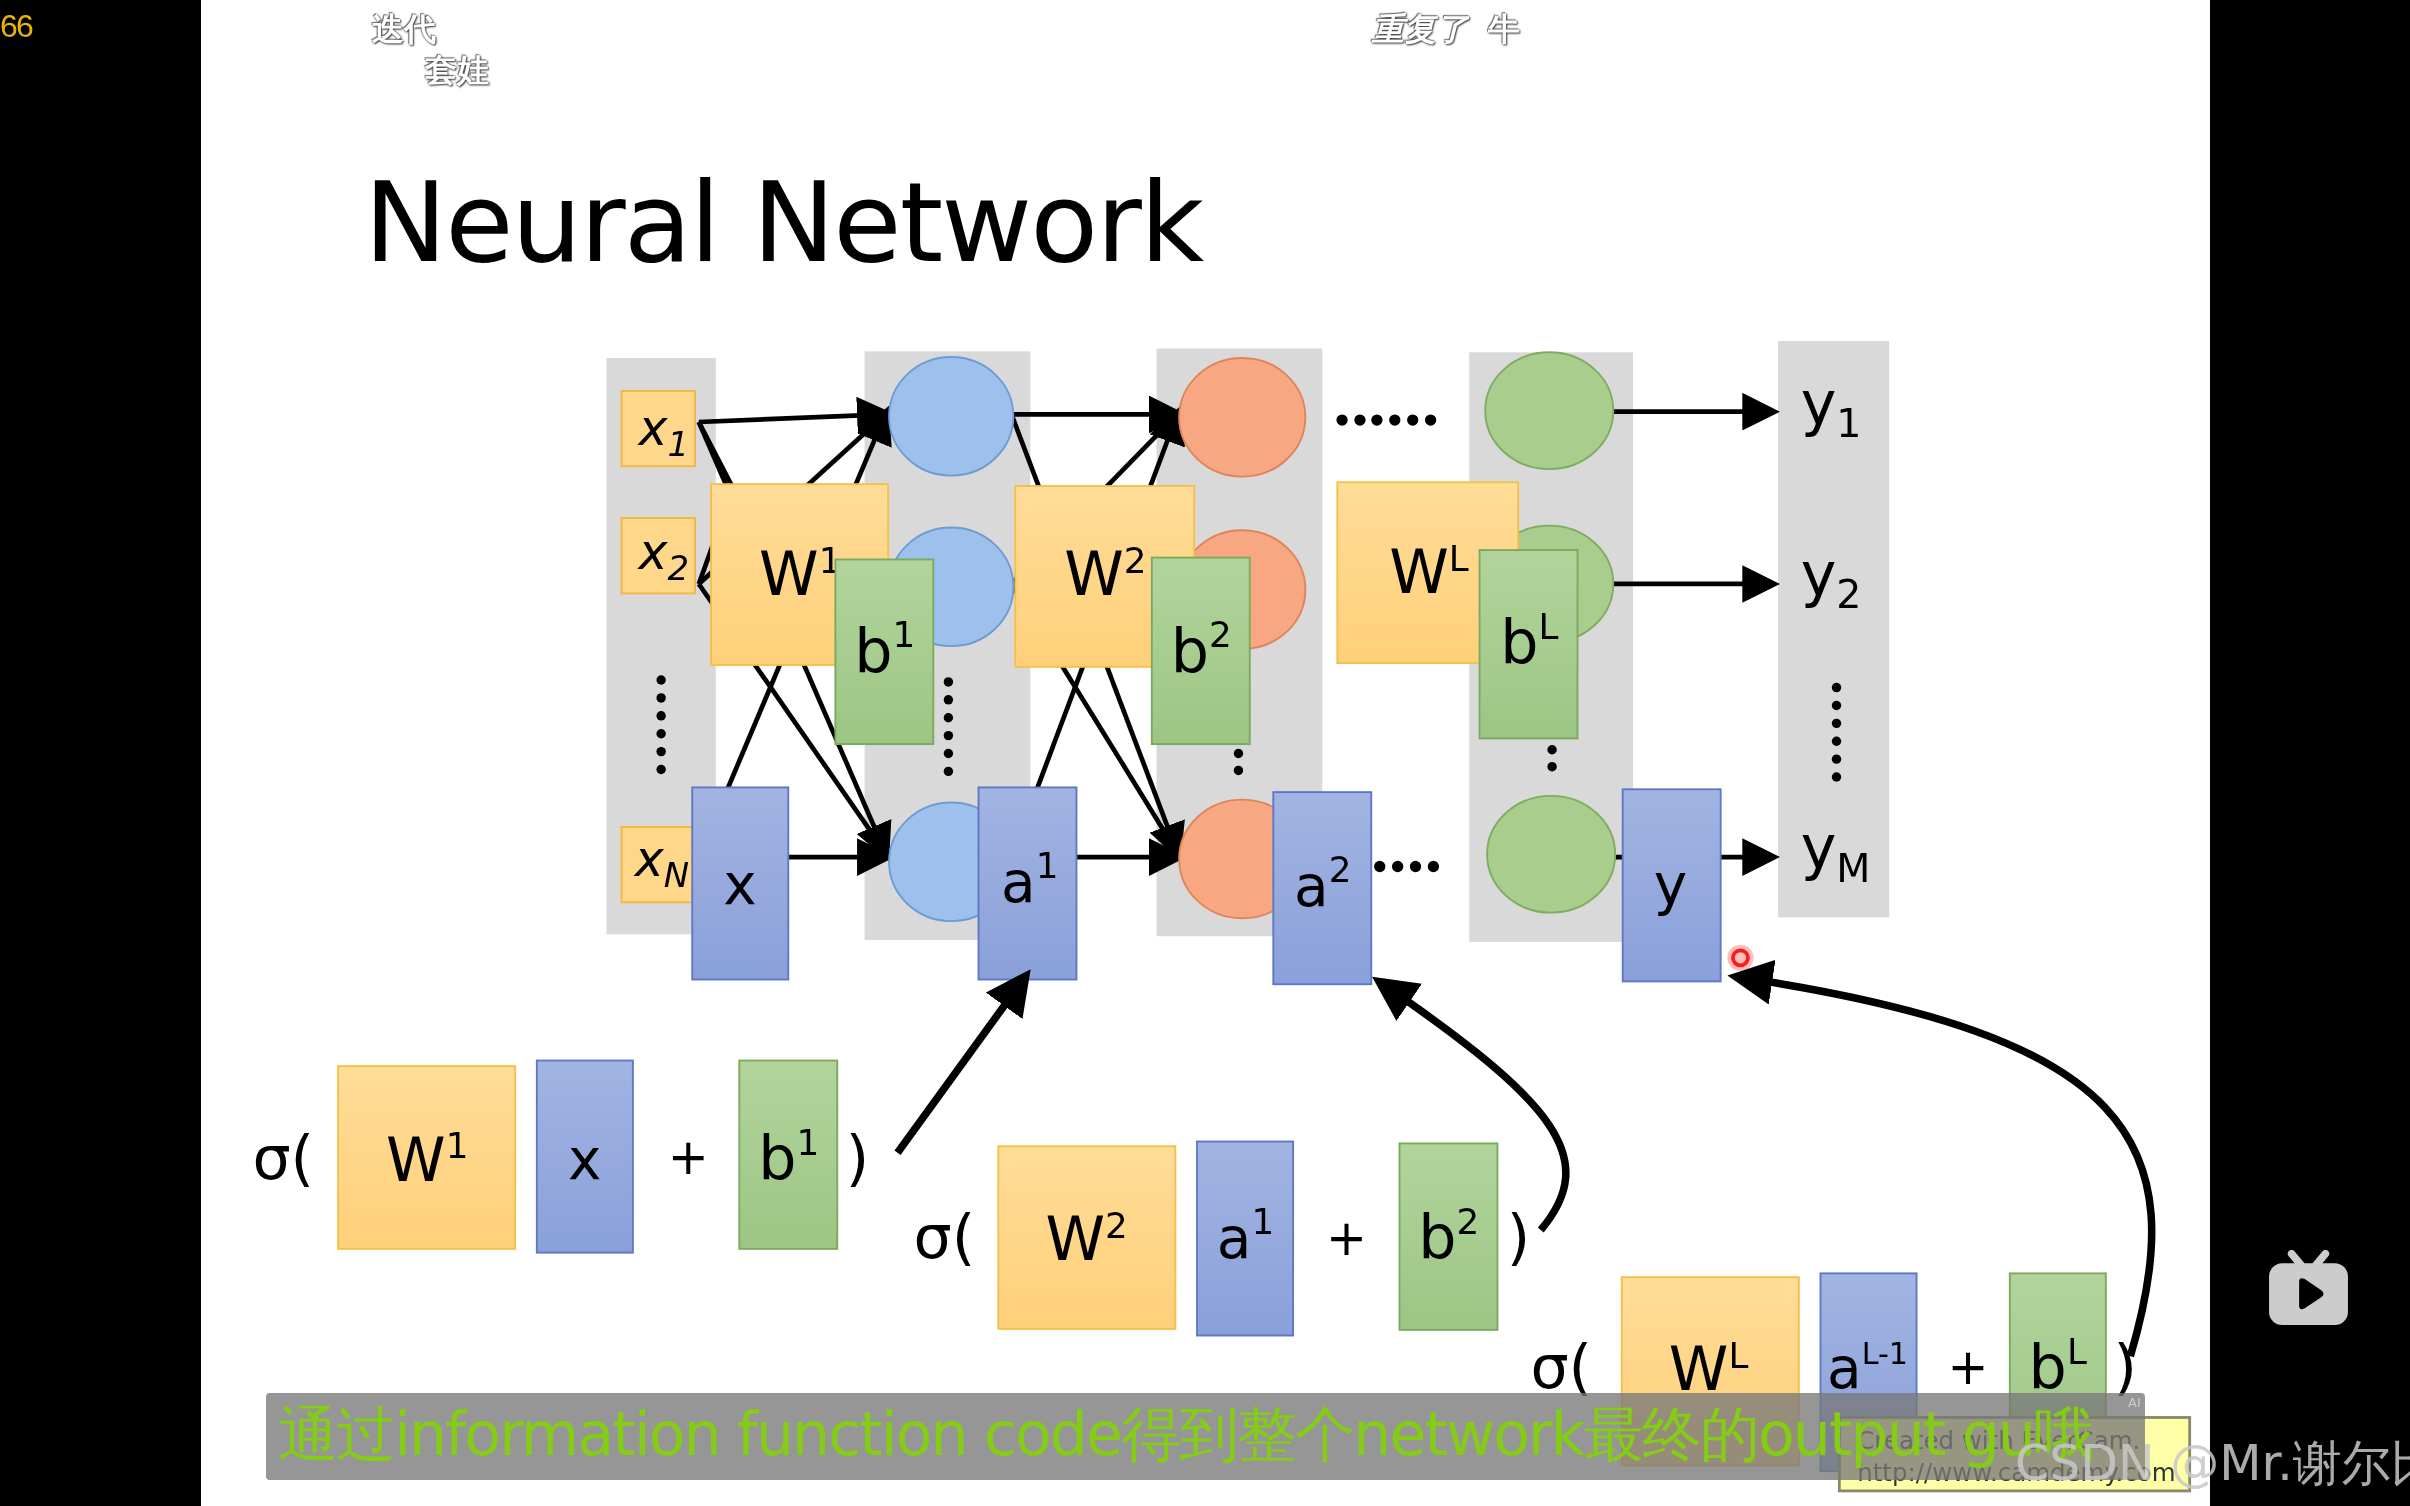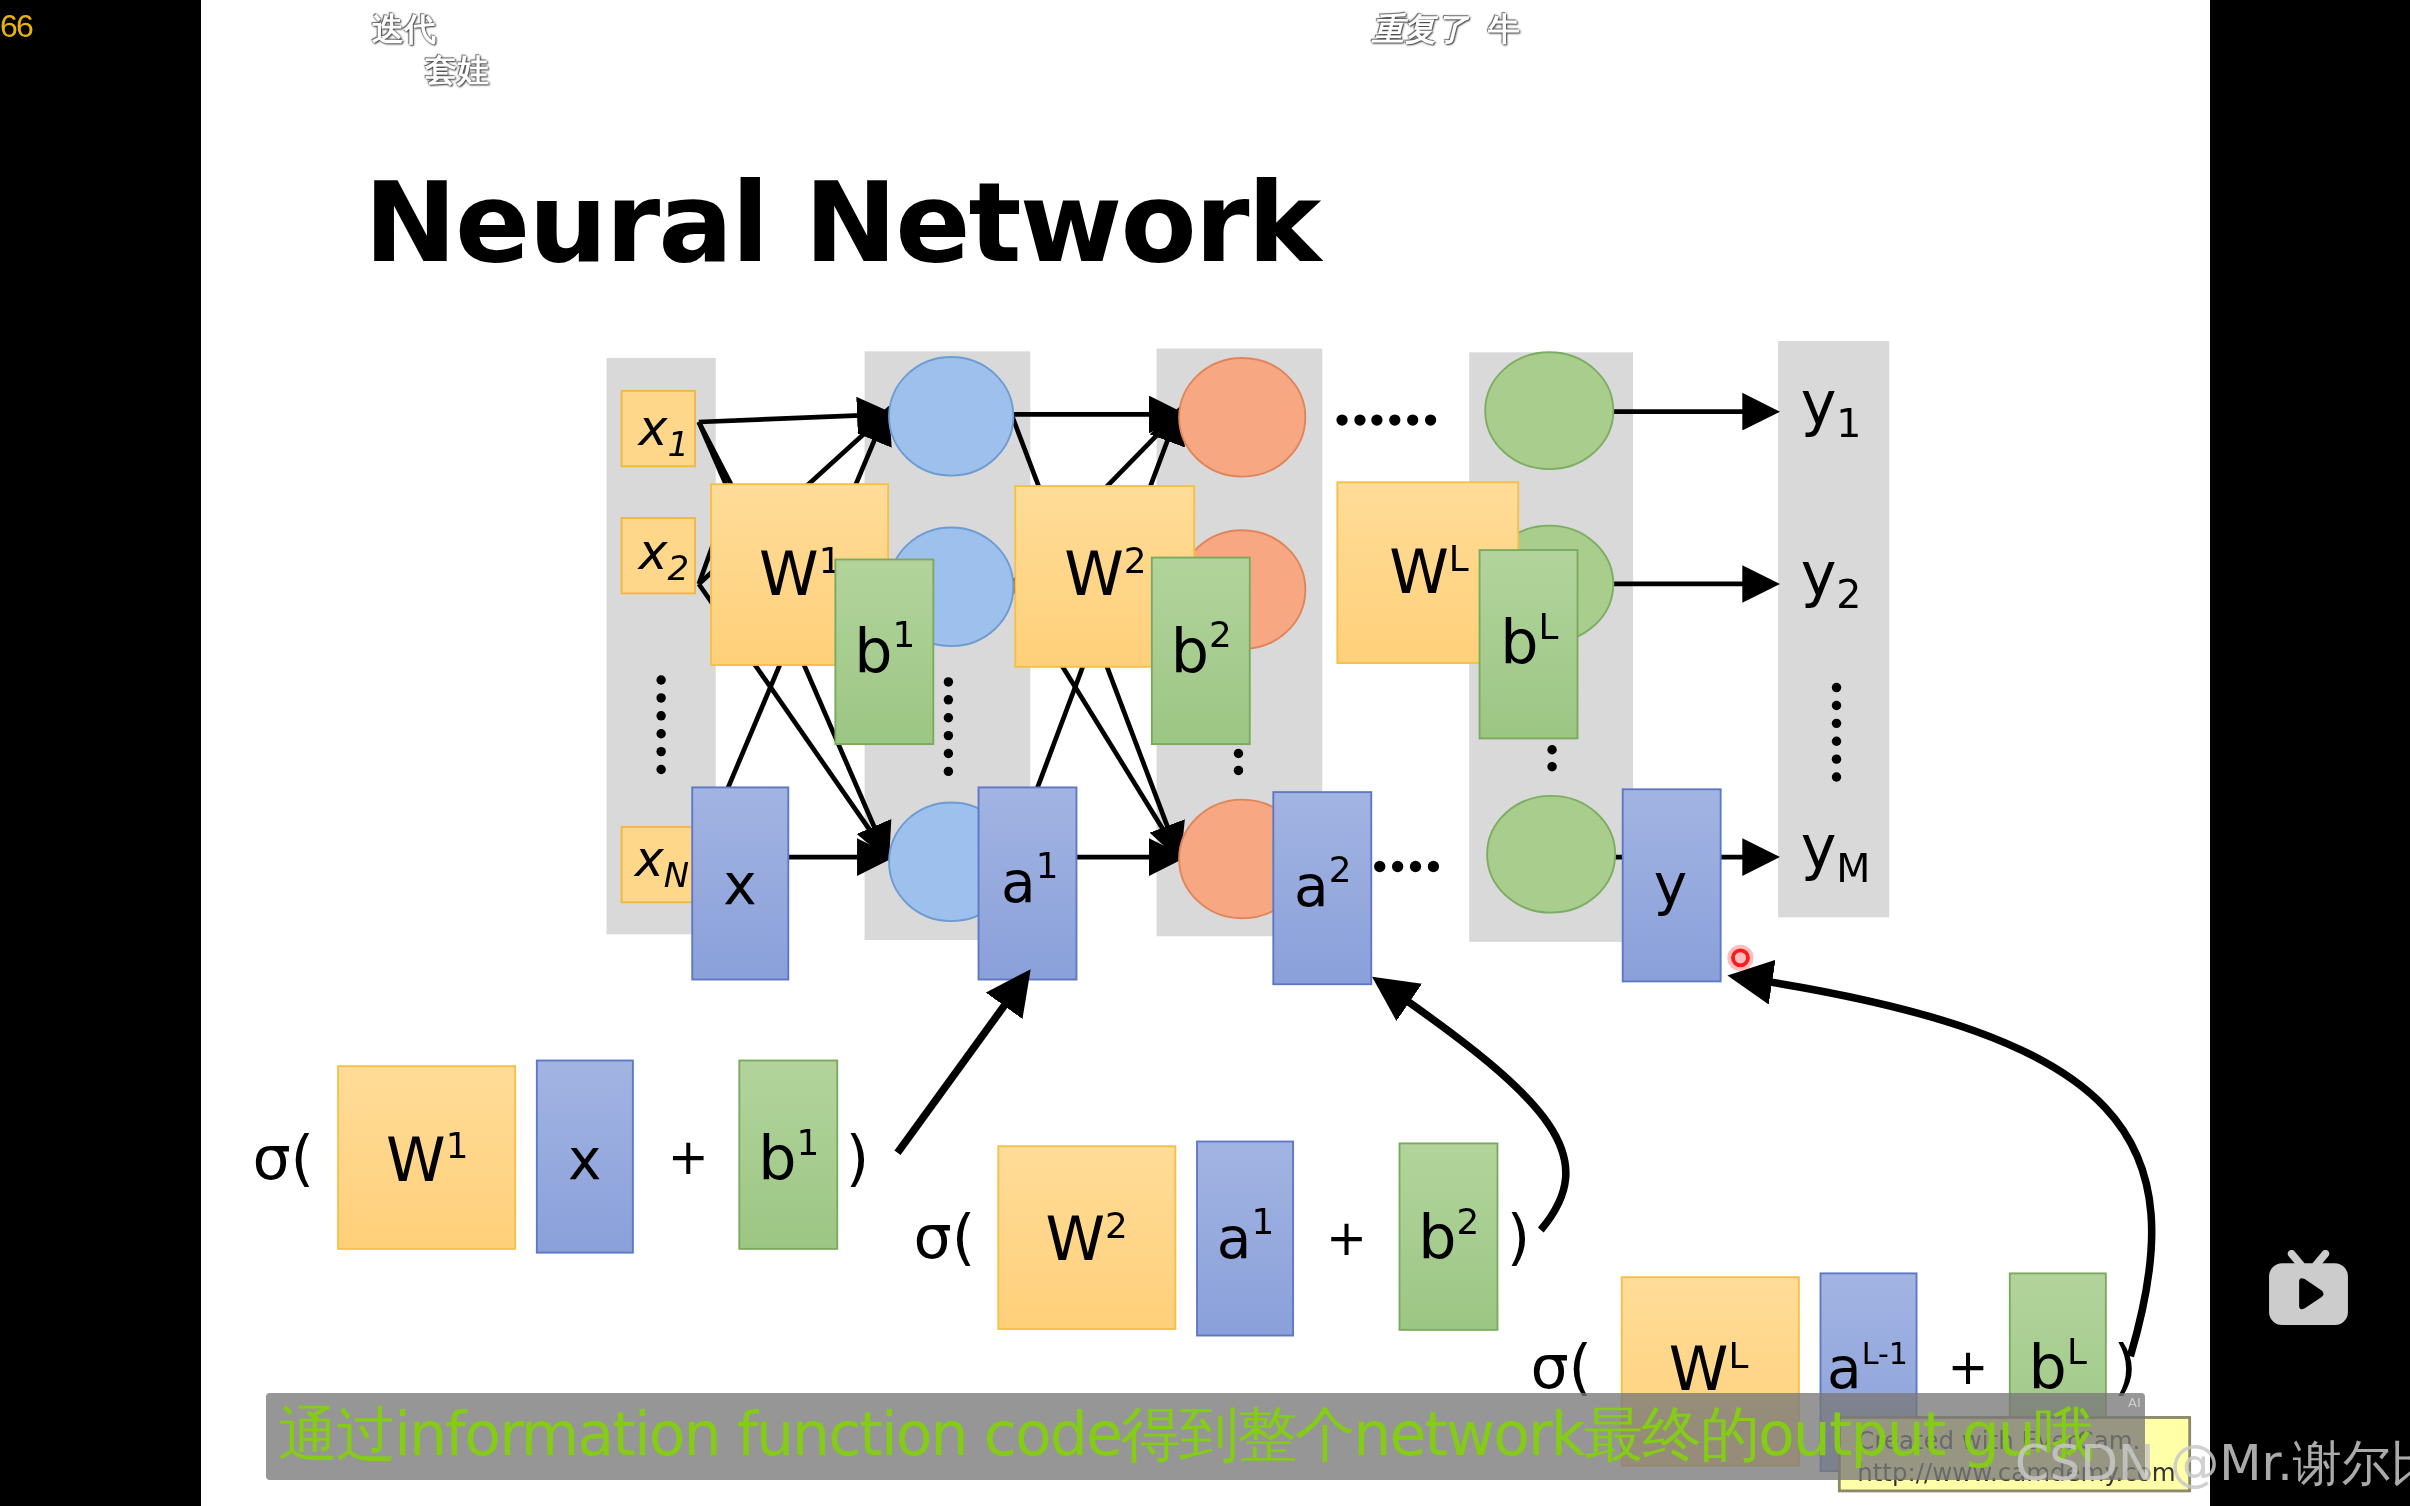--- a/index.html
+++ b/index.html
@@ -1,21 +1,21 @@
 <!DOCTYPE html>
 <html style="font-size:15px"><head>
 <meta charset="utf-8">
 <style>
   html, body { margin:0; padding:0; }
   body { width:2411px; height:1507px; background:#000; position:relative; overflow:hidden; font-family:"DejaVu Sans", sans-serif; }
   .abs { position:absolute; }
   #frame-counter { left:0; top:7.5px; color:#eab308; font-size:32px; font-family:"Liberation Sans", sans-serif; letter-spacing:-1.9px; }
   #slide { left:201px; top:0; width:2009px; height:1507px; background:#ffffff; }
   .danmaku { color:#fff; font-size:32px; font-weight:bold; text-shadow:0 0 1.9px #555, 0.9px 0.9px 1.9px #333, -0.9px -0.9px 0.9px #777; font-family:"DejaVu Sans", sans-serif; white-space:nowrap;text-align:right; }
-  #slide-title { left:364px; top:158px; font-size:111px; color:#000; font-family:"DejaVu Sans", sans-serif; font-weight:bold; letter-spacing:-1.9px; }
+  #slide-title { left:364px; top:158px; font-size:111px; color:#000; font-family:"DejaVu Sans", sans-serif; font-weight:normal; letter-spacing:-1.9px; }
   svg text { font-family:"DejaVu Sans", sans-serif; }
   #subtitle-bar { left:266px; top:1393px; height:87px; width:1879px; background:rgba(120,120,120,0.78); border-radius:3.8px; }
   #subtitle-text { left:278px; top:1395px; font-size:60px; color:#84cc16; white-space:nowrap; font-family:"DejaVu Sans", sans-serif; letter-spacing:-1.9px; }
   #ai-tag { left:2128px; top:1395px; font-size:13px; color:#ccc; }
   #watermark { left:2015px; top:1431px; font-size:49px; color:rgba(200,200,200,0.85); white-space:nowrap; font-family:"DejaVu Sans", sans-serif; }
   #bili-icon { left:2265px; top:1250px; width:87px; height:77px; }
 </style>
 </head>
 <body>
 

